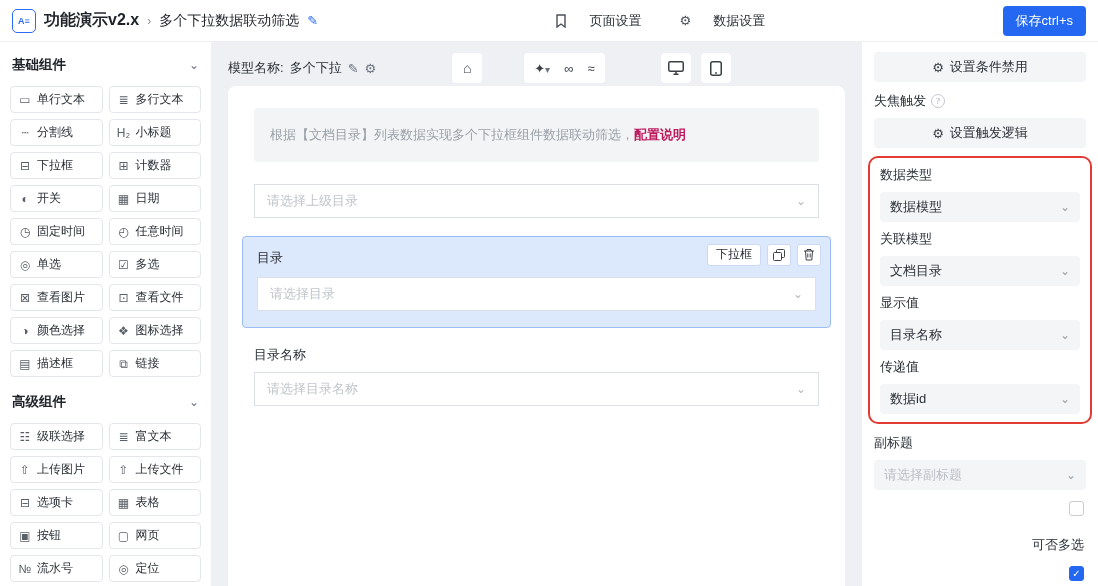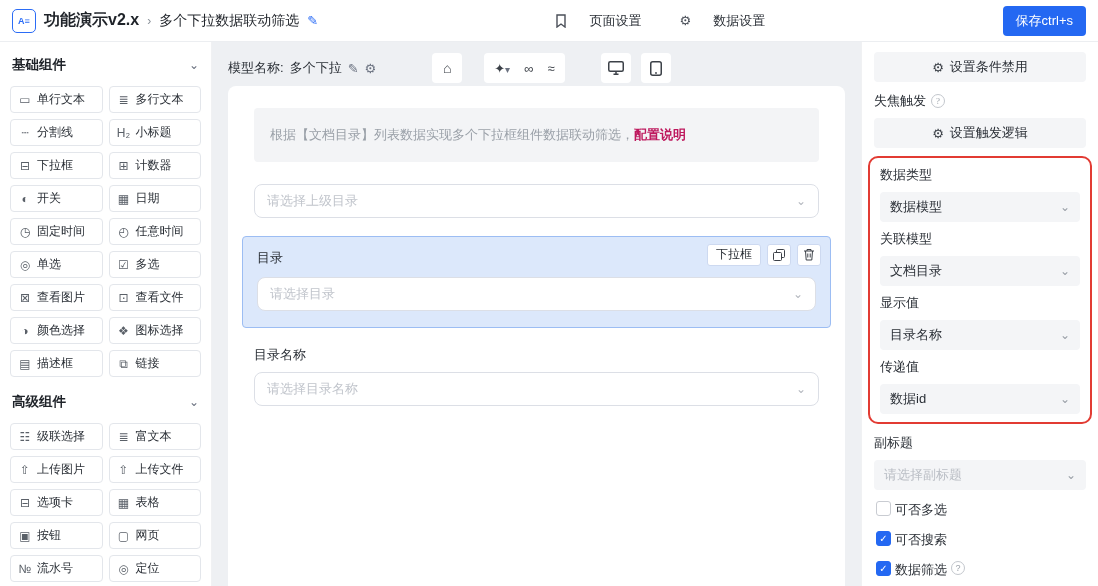--- a/index.html
+++ b/index.html
@@ -29,53 +29,53 @@
   .sidebar { width:212px; flex:none; background:#fff; border-right:1px solid #f0f1f3; padding:12px 10px; overflow:hidden; }
   .sec-head { display:flex; align-items:center; justify-content:space-between; font-size:13.5px; font-weight:700; color:#1f2329; margin:2px 2px 12px; cursor:pointer; }
   .sec-head.second { margin-top:16px; }
   .sec-chev { color:#6b7280; font-size:12px; font-weight:normal; }
   .comp-grid { display:grid; grid-template-columns:1fr 1fr; gap:6px; }
   .comp-item { height:27px; border:1px solid #e3e6eb; border-radius:4px; display:flex; align-items:center; gap:5px; padding:0 7px; font-size:12px; color:#2a2f36; background:#fff; cursor:grab; white-space:nowrap; overflow:hidden; }
   .comp-item .ci { color:#5a6068; font-size:12px; width:14px; text-align:center; flex:none; }
 
   
   .canvas { flex:1; background:#eef0f3; padding:8px 16px 0; display:flex; flex-direction:column; overflow:hidden; }
-  .canvas-toolbar { height:36px; flex:none; display:flex; align-items:center; }
+  .canvas-toolbar { height:36px; flex:none; display:flex; align-items:center;gap:20px; }
   .model-name { font-size:13px; color:#2a2f36; display:flex; align-items:center; gap:6px; }
   .mn-icon { color:#6b7280; font-size:13px; cursor:pointer; }
   .tool-btn { width:30px; height:30px; background:#fff; border-radius:4px; display:flex; align-items:center; justify-content:center; color:#3c4148; font-size:14px; cursor:pointer; }
   .tool-btn.lone { margin-left:56px; }
   .tool-pill { display:flex; background:#fff; border-radius:4px; height:30px; align-items:center; padding:0 10px; gap:14px; margin-left:22px; }
   .tool-pill span { color:#3c4148; font-size:13px; cursor:pointer; }
   .preview-group { margin-left:36px; display:flex; gap:10px; }
 
   .form-card { background:#fff; border-radius:8px 8px 0 0; flex:1; padding:22px 26px; overflow:hidden; }
   .banner { background:#f3f4f6; border-radius:4px; padding:17px 16px; font-size:13px; color:#9aa0a8; margin-bottom:22px; line-height:1.5; }
   .cfg-link { color:#be185d; font-weight:700; cursor:pointer; text-decoration:none; }
   .field { margin-bottom:18px; }
   .field-label { font-size:13px; color:#2a2f36; margin-bottom:8px; }
-  .select { height:34px; background:#fff; border:1px solid #dcdfe6; border-radius:8px; display:flex; align-items:center; justify-content:space-between; padding:0 12px; font-size:13px; color:#c0c4cb; cursor:pointer; }
+  .select { height:34px; background:#fff; border:1px solid #dcdfe6; border-radius:0; display:flex; align-items:center; justify-content:space-between; padding:0 12px; font-size:13px; color:#c0c4cb; cursor:pointer; }
   .chev { color:#b4b8bf; font-size:12px; }
   .selected-field { position:relative; background:#dce8fb; border:1px solid #9cbdf3; border-radius:4px; padding:10px 14px 16px; margin:0 -12px 18px; }
   .selected-field .field-label { margin-top:2px; margin-bottom:10px; }
   .field-actions { position:absolute; top:7px; right:9px; display:flex; gap:6px; align-items:center; }
   .chip { background:#fff; border:1px solid #cdd9f0; border-radius:3px; height:22px; display:flex; align-items:center; padding:0 8px; font-size:12px; color:#2a2f36; cursor:pointer; }
   .chip.ic { width:24px; padding:0; justify-content:center; }
 
   
   .props { width:237px; flex:none; background:#fff; border-left:1px solid #f0f1f3; padding:10px 12px; overflow:hidden; }
   .pbtn { height:30px; background:#f4f5f7; border-radius:4px; display:flex; align-items:center; justify-content:center; gap:6px; font-size:13px; color:#2a2f36; cursor:pointer; margin-bottom:10px; }
   .pbtn .gear { color:#3c4148; font-size:13px; }
   .plabel { display:flex; align-items:center; gap:5px; font-size:13px; color:#2a2f36; margin:2px 0 8px;font-family:Liberation Serif, serif; }
   .help { width:14px; height:14px; border:1px solid #c3c7cd; border-radius:50%; color:#9aa0a8; font-size:9px; display:inline-flex; align-items:center; justify-content:center; flex:none; }
   .red-box { border:2px solid #e23b33; border-radius:10px; margin:4px -6px 10px; padding:6px 10px 0; }
   .pselect { height:30px; background:#f4f5f7; border-radius:4px; display:flex; align-items:center; justify-content:space-between; padding:0 10px; font-size:13px; color:#2a2f36; margin-bottom:8px; cursor:pointer; }
   .pselect.muted { color:#b9bdc4; }
   .pselect .chev { color:#9aa0a8; }
-  .chk-row { display:flex; align-items:flex-start; gap:4px; font-size:13px; color:#2a2f36; margin:11px 2px 12px; }
+  .chk-row { display:flex; align-items:flex-end; gap:20px; font-size:13px; color:#2a2f36; margin:11px 2px 12px;flex-direction:column; }
   .chk { width:15px; height:15px; border:1px solid #c9ccd2; border-radius:3px; background:#fff; display:flex; align-items:center; justify-content:center; cursor:pointer; color:transparent; font-size:10px; flex:none; }
   .chk.on { background:#2468f2; border-color:#2468f2; color:#fff; }
 </style>
 </head>
 <body>
 
 <div class="app">
 
   <header class="topbar">
     <div class="tb-left">

